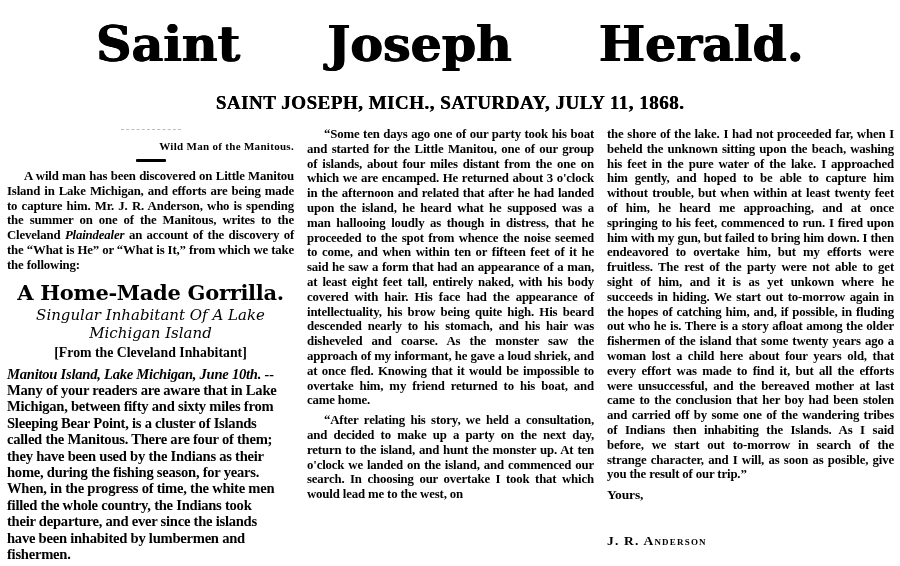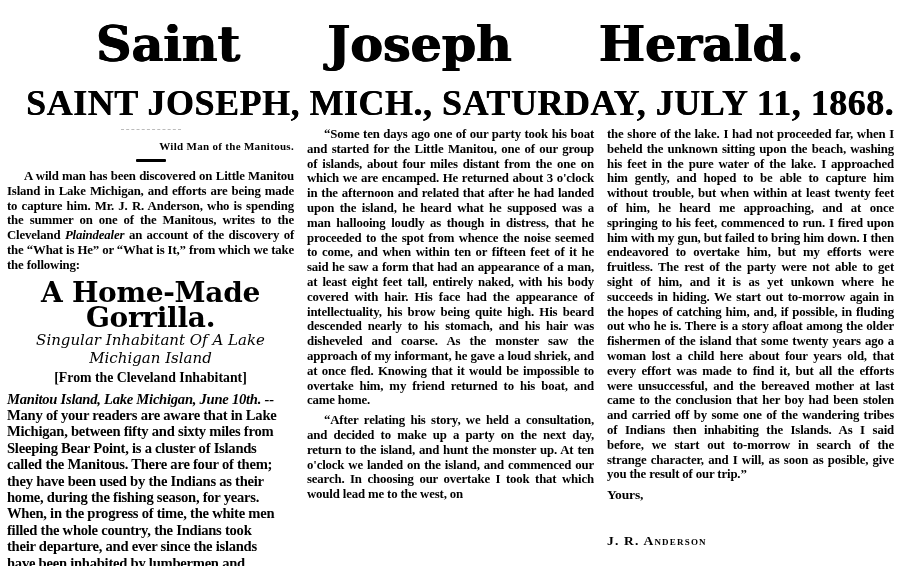--- a/index.html
+++ b/index.html
@@ -12,23 +12,23 @@
 
   
   .masthead {
     text-align:center; white-space:nowrap;
     font-family:"DejaVu Serif", serif; font-weight:bold;
     font-size:49px; line-height:84px;
     word-spacing:70px; letter-spacing:0px;
     text-shadow:0.6px 0 0 #000, -0.6px 0 0 #000;
   }
   .dateline {
-    text-align:right;
+    text-align:center;
     font-family:"Liberation Serif", serif; font-weight:bold;
-    font-size:36px; line-height:30px; letter-spacing:0.5px;
+    font-size:19px; line-height:30px; letter-spacing:0.5px;
     margin-top:2px;
     text-shadow:0.4px 0 0 #000;
   }
 
   
   .cols { display:flex; gap:13px; margin-top:9px; padding:0 1px; }
   .col { width:287px; flex:0 0 287px; }
 
   
   .old {
@@ -44,21 +44,21 @@
   .art-head {
     text-align:right; font-weight:bold;
     font-size:11px; line-height:18px; letter-spacing:0.3px;
     margin:1px 0 0 0;
   }
   .head-rule { width:30px; height:3px; background:#000; margin:4px auto 7px auto; border-radius:1px; }
 
   
   .feature-title {
     text-align:center; font-family:"DejaVu Serif", serif; font-weight:bold;
-    font-size:28px; line-height:25px; letter-spacing:-0.3px;
+    font-size:21px; line-height:25px; letter-spacing:-0.3px;
     margin:7px 0 1px 0;
   }
   .feature-sub {
     text-align:center; font-family:"DejaVu Serif", serif;
     font-style:italic; font-size:15px; line-height:18px; font-weight:500;
   }
   .feature-src {
     text-align:center; font-weight:bold; font-size:13.8px; line-height:16px;
     margin:3px 0 5px 0;
   }

